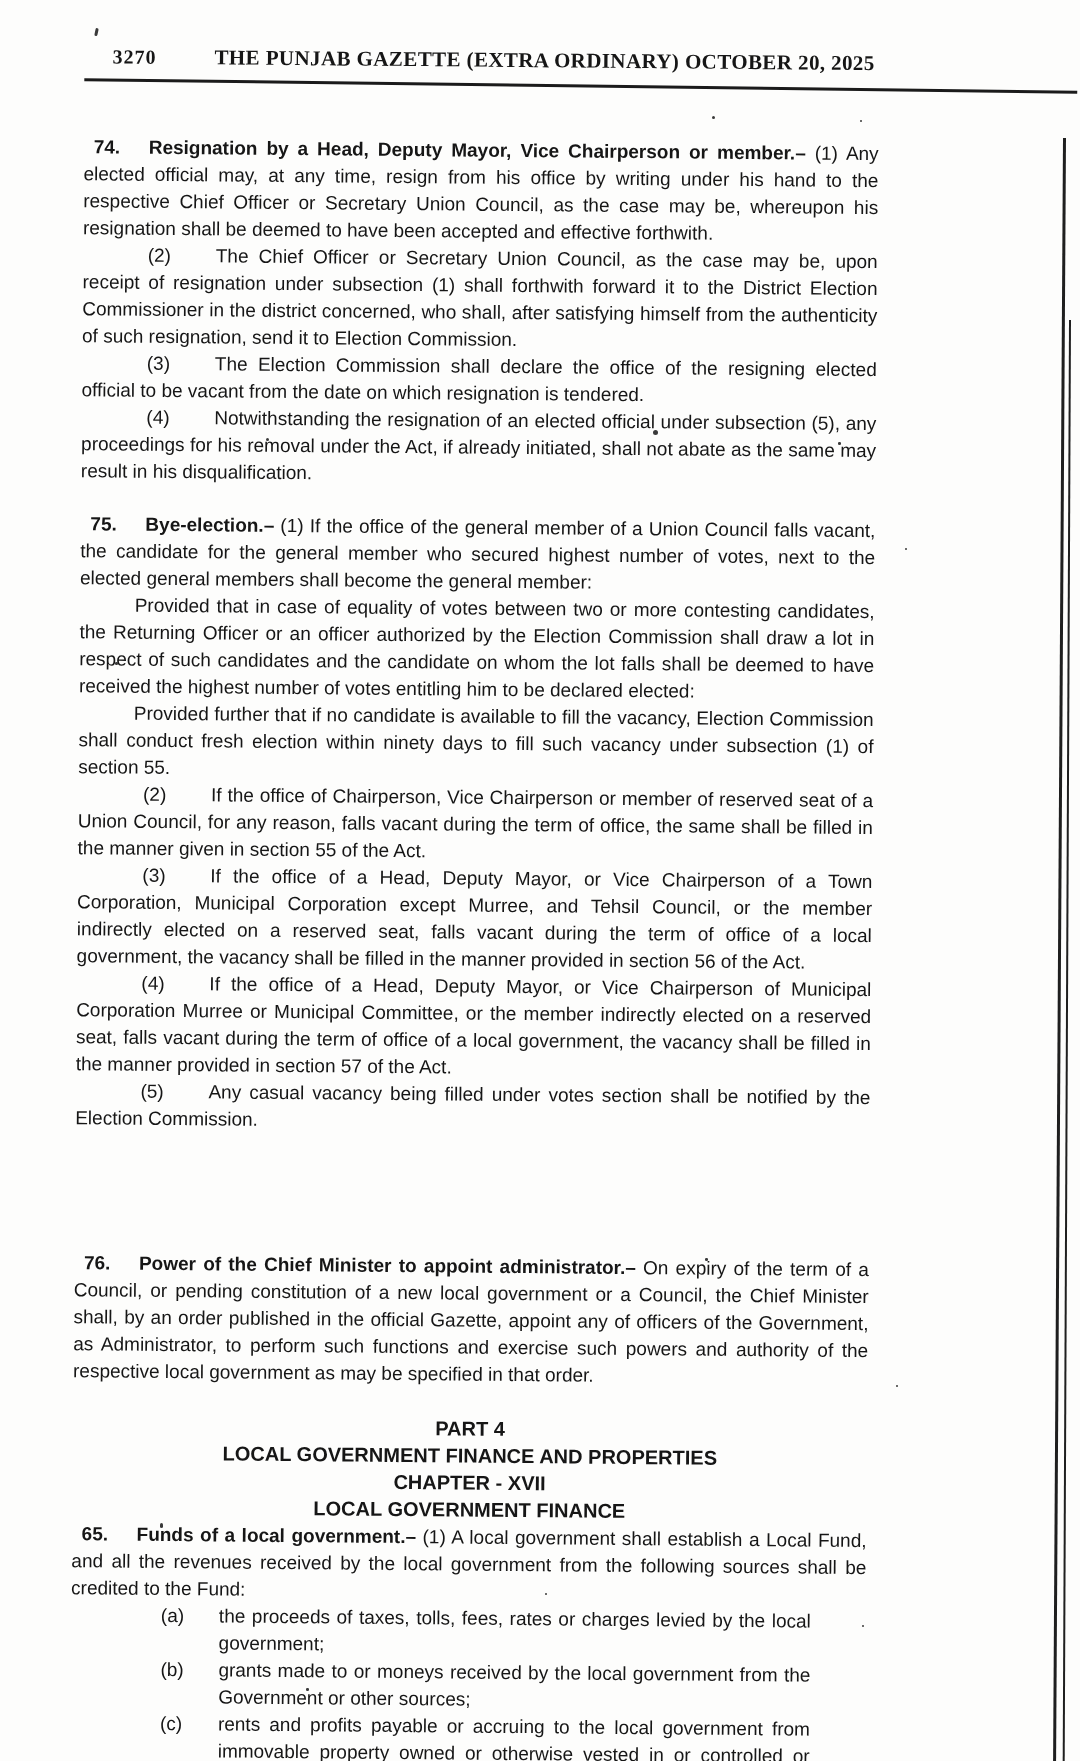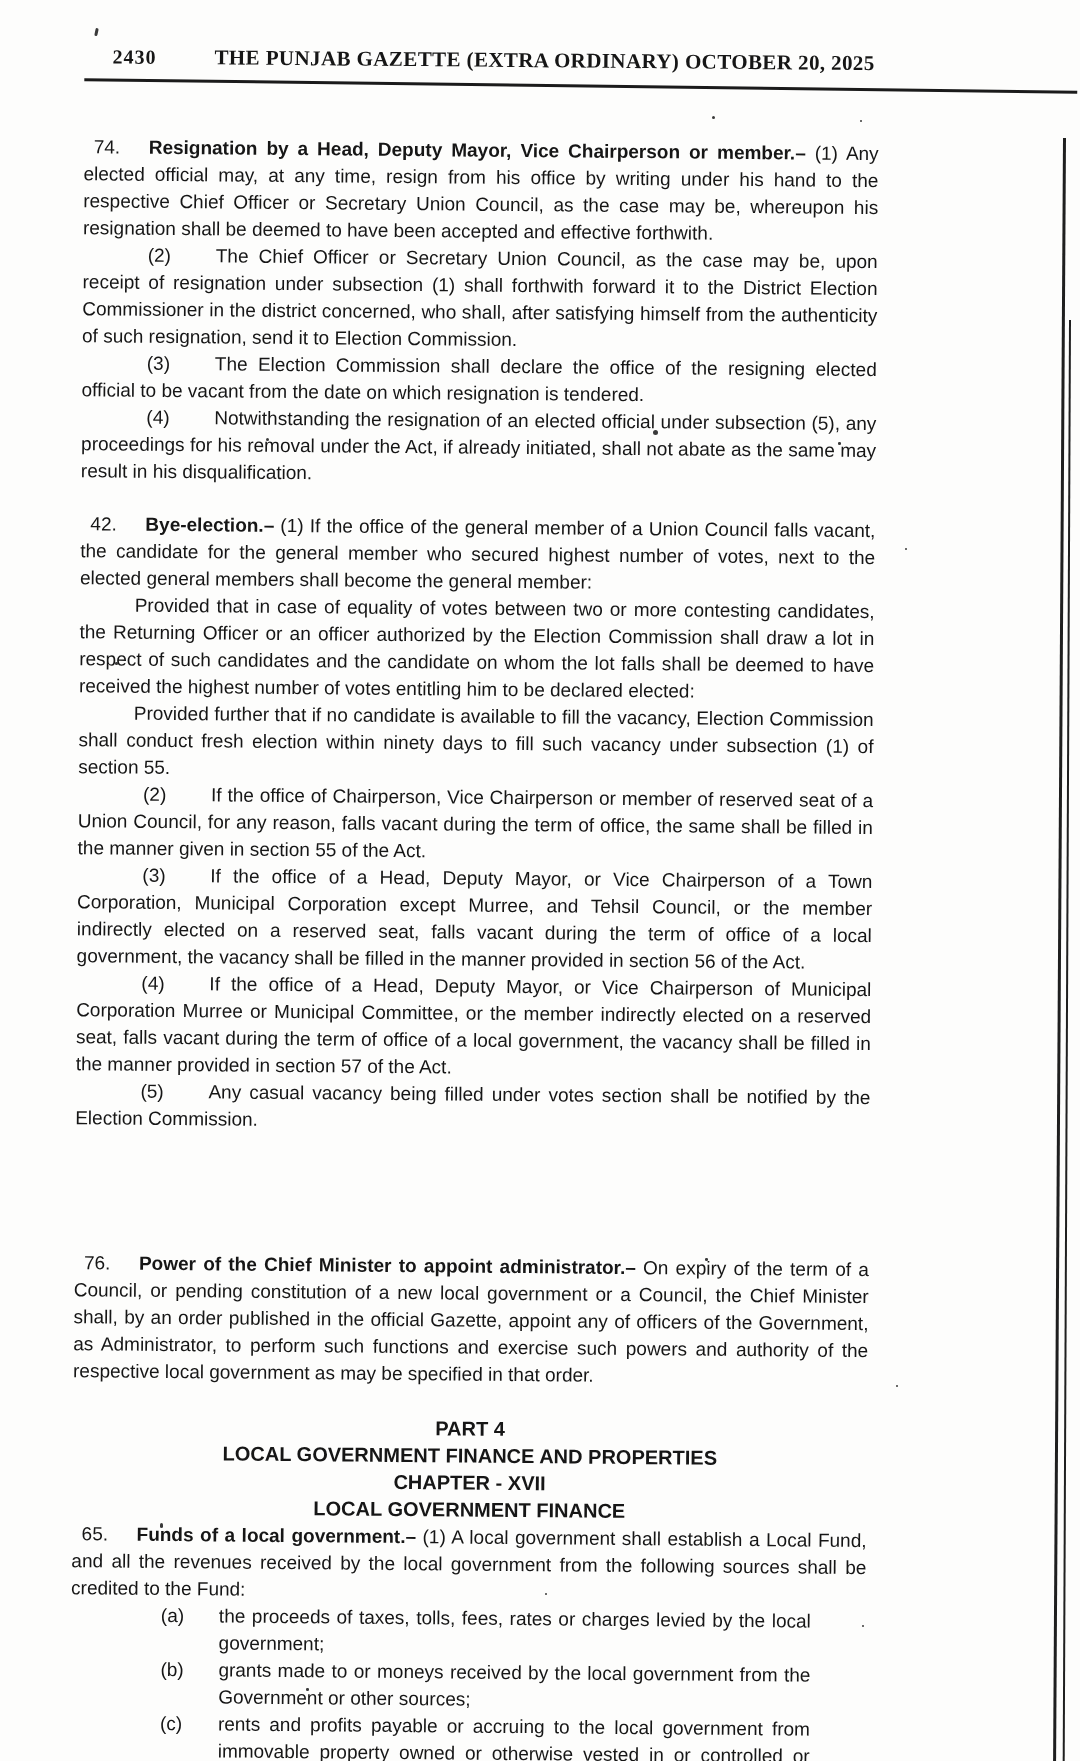--- a/index.html
+++ b/index.html
@@ -35,21 +35,21 @@
   
   .para{
     margin:0;font-size:19px;line-height:27px;
     text-align:justify;
   }
   .sec{margin:0;}
   .sec-74{margin-top:52px;}
   .sec-75{margin-top:26px;}
   .sec-76{margin-top:118px;}
   .heading-para{text-indent:10px;}
-  .secnum{display:inline-block;font-weight:normal;min-width:55px;text-indent:0;}
+  .secnum{display:inline-block;font-weight:bold;min-width:55px;text-indent:0;}
   .sectitle{font-weight:bold;}
   .sub{ text-indent:65px;}
   .pnum{display:inline-block;min-width:68px;text-indent:0;}
   .proviso{text-indent:55px;}
   
   .partblock{margin-top:28px;text-align:center;}
   .ph{margin:0;font-size:20px;line-height:27px;font-weight:bold;}
   
   .item{display:flex;margin:0;padding-left:90px;font-size:19px;line-height:27px;}
   .item-label{flex:0 0 58px;}
@@ -60,34 +60,34 @@
 </style>
 </head>
 <body>
 
 <div class="page">
 
   <div class="tilt">
     <div class="content">
 
       <div class="masthead">
-        <span class="pgnum">2430</span>
+        <span class="pgnum">3270</span>
         <span class="mast-title">THE PUNJAB GAZETTE (EXTRA ORDINARY) OCTOBER 20, 2025</span>
       </div>
       <div class="rule"></div>
 
       <div class="sec sec-74">
         <p class="para heading-para"><span class="secnum">74.</span><b class="sectitle">Resignation by a Head, Deputy Mayor, Vice Chairperson or member.–</b><span> (1) Any elected official may, at any time, resign from his office by writing under his hand to the respective Chief Officer or Secretary Union Council, as the case may be, whereupon his resignation shall be deemed to have been accepted and effective forthwith.</span></p>
         <p class="para sub"><span class="pnum">(2)</span><span>The Chief Officer or Secretary Union Council, as the case may be, upon receipt of resignation under subsection (1) shall forthwith forward it to the District Election Commissioner in the district concerned, who shall, after satisfying himself from the authenticity of such resignation, send it to Election Commission.</span></p>
         <p class="para sub"><span class="pnum">(3)</span><span>The Election Commission shall declare the office of the resigning elected official to be vacant from the date on which resignation is tendered.</span></p>
         <p class="para sub"><span class="pnum">(4)</span><span>Notwithstanding the resignation of an elected official under subsection (5), any proceedings for his removal under the Act, if already initiated, shall not abate as the same may result in his disqualification.</span></p>
       </div>
 
       <div class="sec sec-75">
-        <p class="para heading-para"><span class="secnum">42.</span><b class="sectitle">Bye-election.–</b><span> (1) If the office of the general member of a Union Council falls vacant, the candidate for the general member who secured highest number of votes, next to the elected general members shall become the general member:</span></p>
+        <p class="para heading-para"><span class="secnum">75.</span><b class="sectitle">Bye-election.–</b><span> (1) If the office of the general member of a Union Council falls vacant, the candidate for the general member who secured highest number of votes, next to the elected general members shall become the general member:</span></p>
         <p class="para proviso">Provided that in case of equality of votes between two or more contesting candidates, the Returning Officer or an officer authorized by the Election Commission shall draw a lot in respect of such candidates and the candidate on whom the lot falls shall be deemed to have received the highest number of votes entitling him to be declared elected:</p>
         <p class="para proviso">Provided further that if no candidate is available to fill the vacancy, Election Commission shall conduct fresh election within ninety days to fill such vacancy under subsection (1) of section 55.</p>
         <p class="para sub"><span class="pnum">(2)</span><span>If the office of Chairperson, Vice Chairperson or member of reserved seat of a Union Council, for any reason, falls vacant during the term of office, the same shall be filled in the manner given in section 55 of the Act.</span></p>
         <p class="para sub"><span class="pnum">(3)</span><span>If the office of a Head, Deputy Mayor, or Vice Chairperson of a Town Corporation, Municipal Corporation except Murree, and Tehsil Council, or the member indirectly elected on a reserved seat, falls vacant during the term of office of a local government, the vacancy shall be filled in the manner provided in section 56 of the Act.</span></p>
         <p class="para sub"><span class="pnum">(4)</span><span>If the office of a Head, Deputy Mayor, or Vice Chairperson of Municipal Corporation Murree or Municipal Committee, or the member indirectly elected on a reserved seat, falls vacant during the term of office of a local government, the vacancy shall be filled in the manner provided in section 57 of the Act.</span></p>
         <p class="para sub"><span class="pnum">(5)</span><span>Any casual vacancy being filled under votes section shall be notified by the Election Commission.</span></p>
       </div>
 
       <div class="sec sec-76">
         <p class="para heading-para"><span class="secnum">76.</span><b class="sectitle">Power of the Chief Minister to appoint administrator.–</b><span> On expiry of the term of a Council, or pending constitution of a new local government or a Council, the Chief Minister shall, by an order published in the official Gazette, appoint any of officers of the Government, as Administrator, to perform such functions and exercise such powers and authority of the respective local government as may be specified in that order.</span></p>

